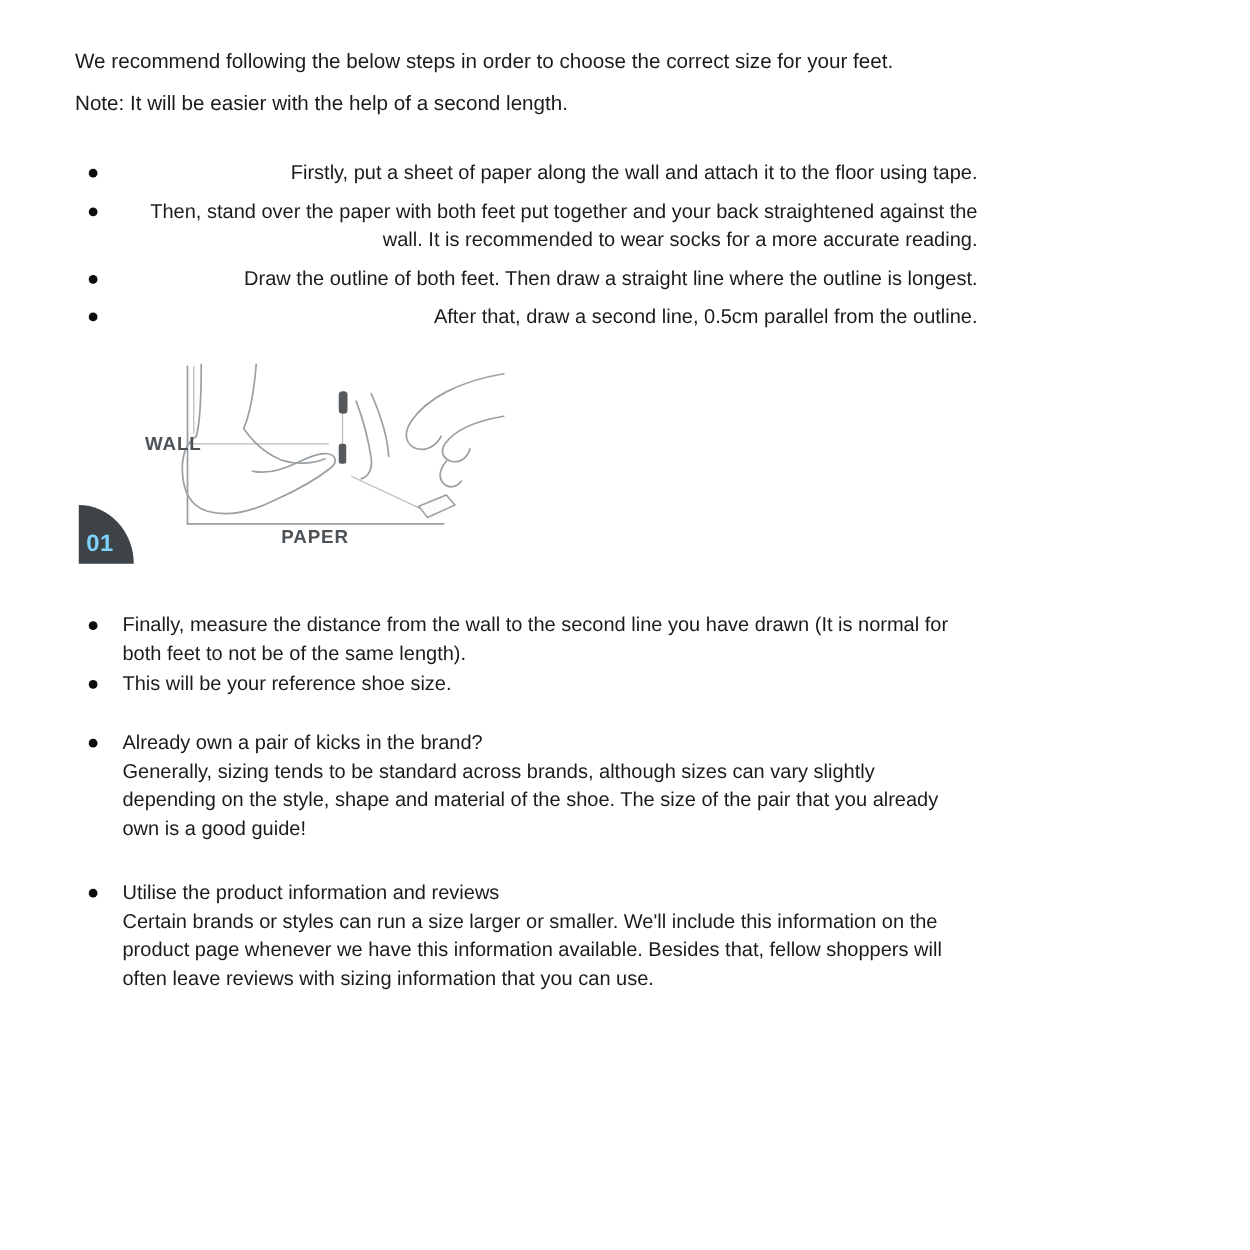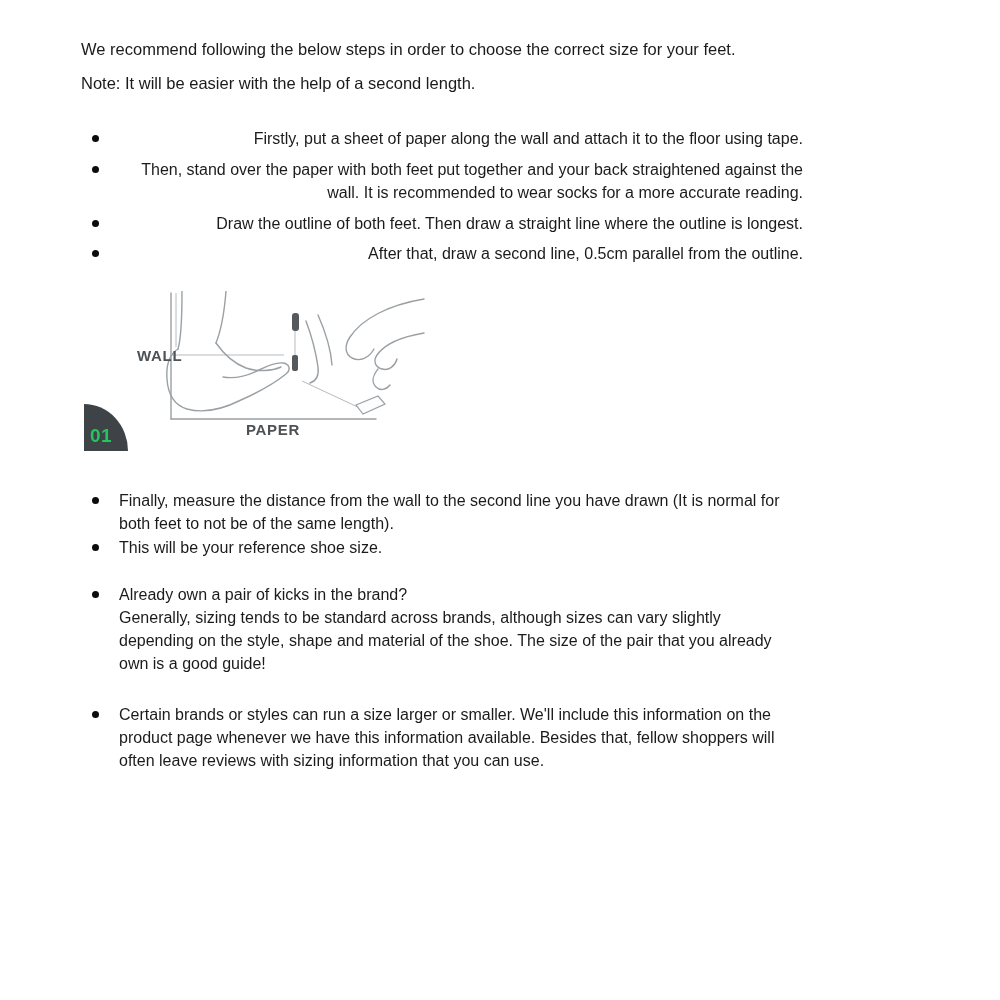--- a/index.html
+++ b/index.html
@@ -1,19 +1,19 @@
 <!DOCTYPE html>
 <html><head>
 <meta charset="utf-8">
 <style>
   * { box-sizing: border-box; }
   html, body { margin: 0; padding: 0; background: #ffffff; }
   .page {
     width: 1000px; height: 1000px; background: #fff; position: relative;
-    padding: 36px 128px 20px 81px;
+    padding: 36px 128px 20px 60px;
     font-family: "Liberation Sans", sans-serif;
     color: #1b1b1b;
     overflow: hidden;
   }
   p { margin: 0; }
   .lead { font-size: 16.5px; line-height: 27px; max-width: 736px; }
   .note { font-size: 16.5px; line-height: 27px; margin-top: 7px; }
 
   ul { list-style: none; margin: 0; padding: 0; }
   .steps { margin-top: 30px; text-align: right; }
@@ -35,21 +35,21 @@
   
   .figures { display: flex; margin: 25px 0 0 3px; height: 162px; }
   .fig { position: relative; height: 162px; }
   .fig-1 { width: 357px; }
   .fig-2 { width: 432px; }
   .badge {
     position: absolute; left: 0; bottom: 2px;
     width: 44px; height: 47px;
     background: #3e4347;
     border-top-right-radius: 100% 100%;
-    color: #22c55e; font-weight: bold; font-size: 19px; letter-spacing: 0.5px;
+    color: #7dd3fc; font-weight: bold; font-size: 19px; letter-spacing: 0.5px;
     display: flex; align-items: flex-end; padding: 0 0 4px 6px;
   }
   .sketch { position: absolute; top: 0; }
   .fig-1 .sketch { left: 42px; }
   .fig-2 .sketch { left: 30px; top: 2px; }
   .fig-label {
     position: absolute; font-size: 15px; font-weight: bold;
     color: #4d5256; letter-spacing: 0.7px;
   }
   .label-wall  { left: 53px; top: 56px; }
@@ -138,17 +138,18 @@
     <li class="bullet">This will be your reference shoe size.</li>
   </ul>
 
 
   <ul class="tips">
     <li class="bullet">
       <div>Already own a pair of kicks in the brand?</div>
       <div>Generally, sizing tends to be standard across brands, although sizes can vary slightly depending on the style, shape and material of the shoe. The size of the pair that you already own is a good guide!</div>
     </li>
     <li class="bullet">
+      <div>Utilise the product information and reviews</div>
       <div>Certain brands or styles can run a size larger or smaller. We'll include this information on the product page whenever we have this information available. Besides that, fellow shoppers will often leave reviews with sizing information that you can use.</div>
     </li>
   </ul>
 
 </div>
 
 </body></html>

